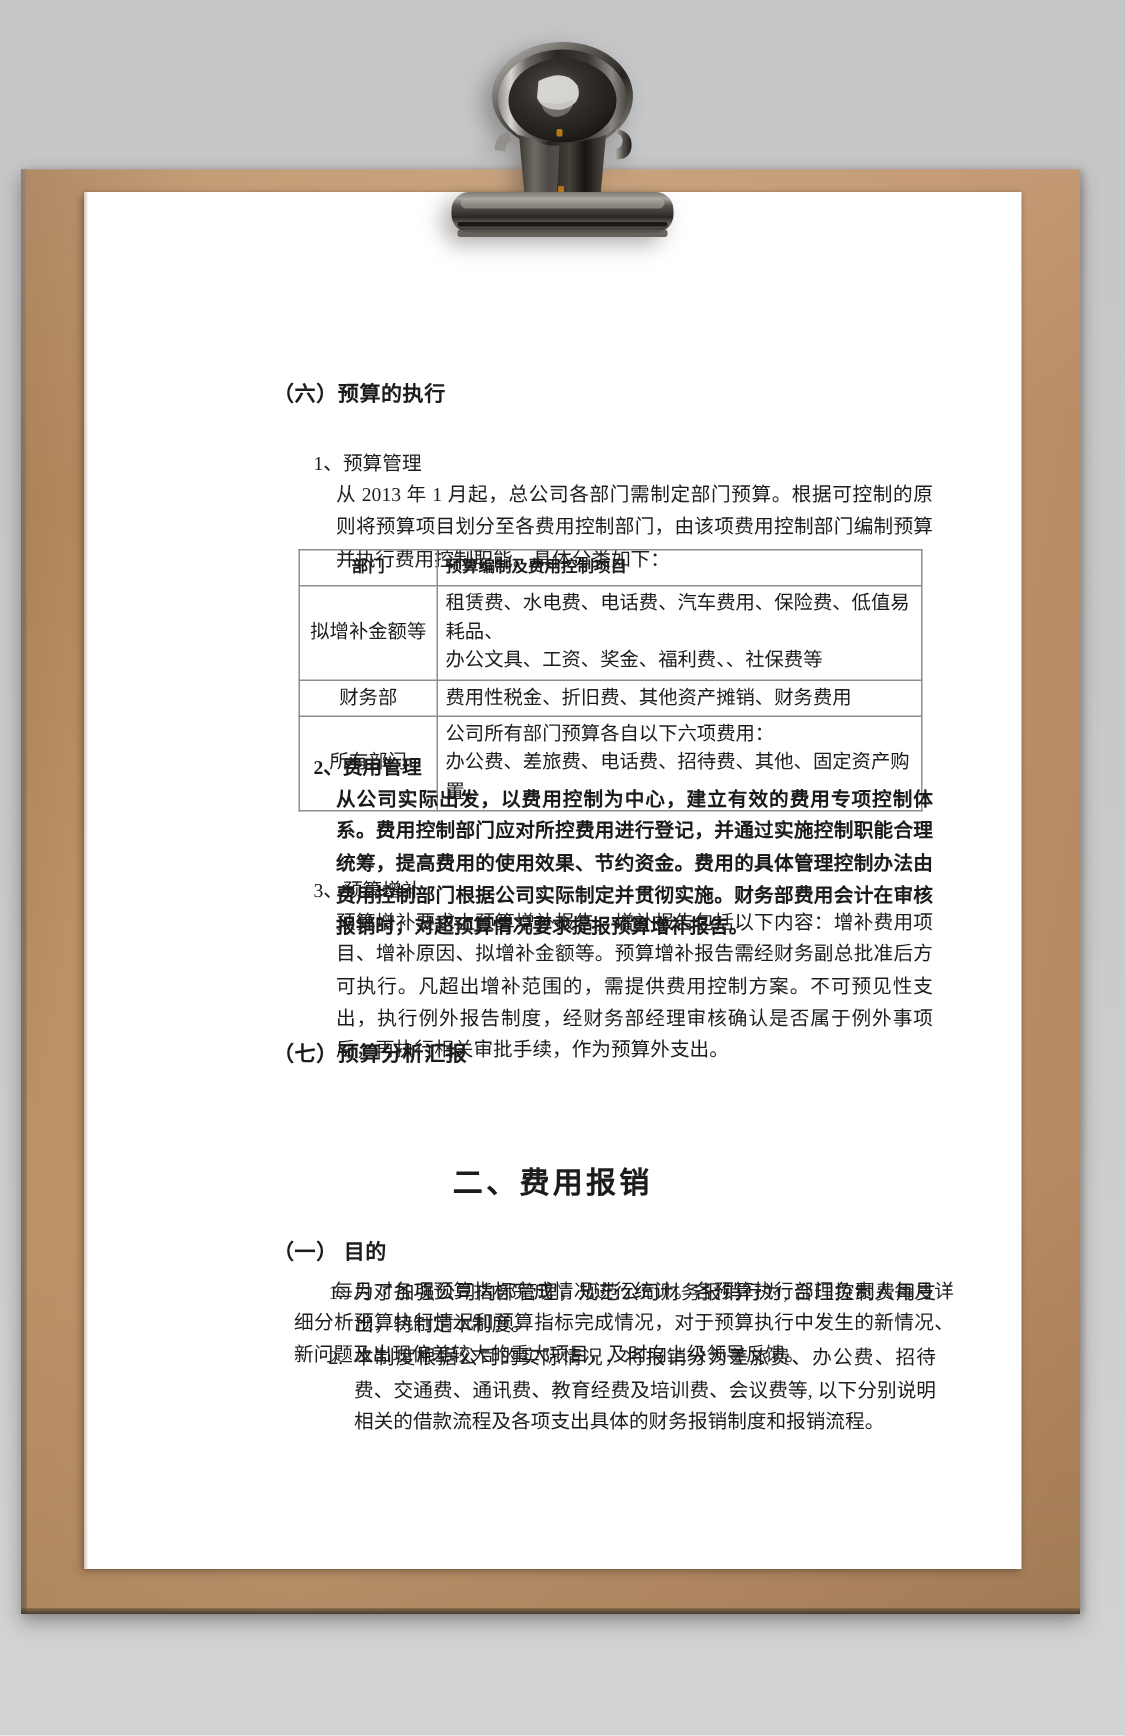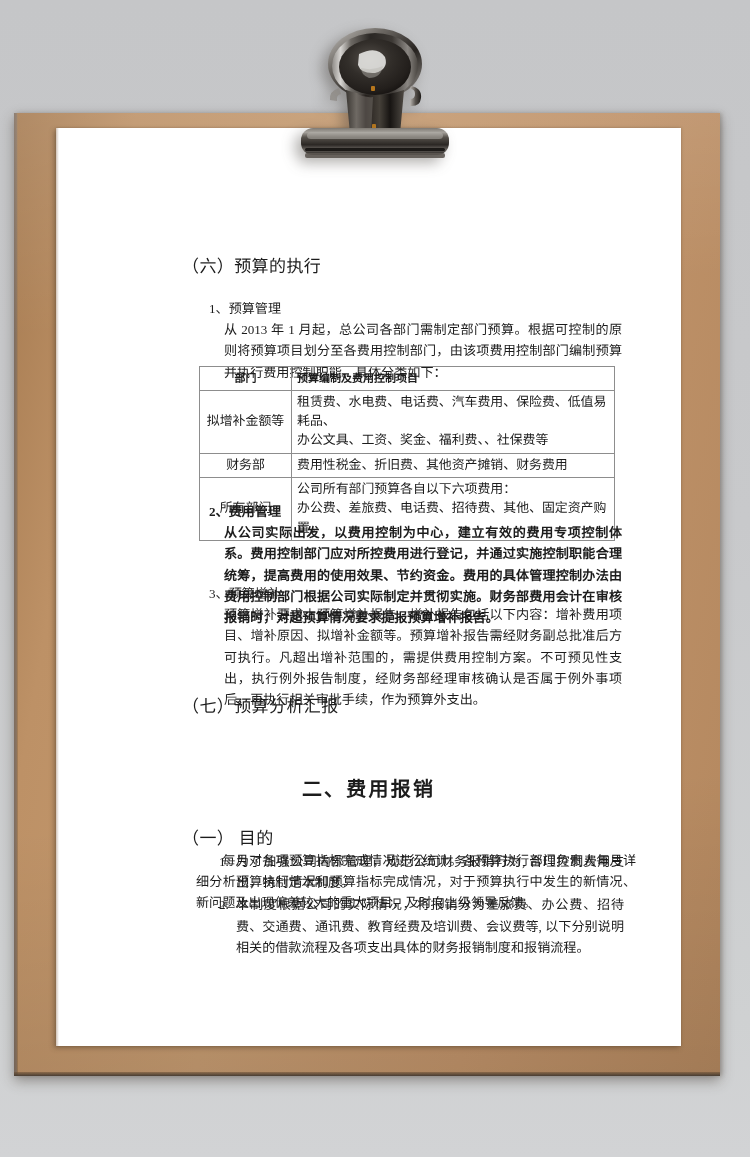--- a/index.html
+++ b/index.html
@@ -85,22 +85,22 @@
     position: absolute;
     left: 0; top: 0;
     width: 625px;
     height: 918px;
     color: #1c1c1c;
     font-size: 13.1px;
     line-height: 1.62;
   }
 
   .sec-head {
-    font-size: 17px;
-    font-weight: normal;
+    font-size: 14px;
+    font-weight: bold;
     letter-spacing: 0.4px;
   }
   .sec-head-1 { position: absolute; left: 126px; top: 125px; }
   .sec-head-2 { position: absolute; left: 126px; top: 565px; }
   .sec-head-3 { position: absolute; left: 126px; top: 697px; }
 
   .big-title {
     position: absolute;
     left: 0;
     top: 645px;

